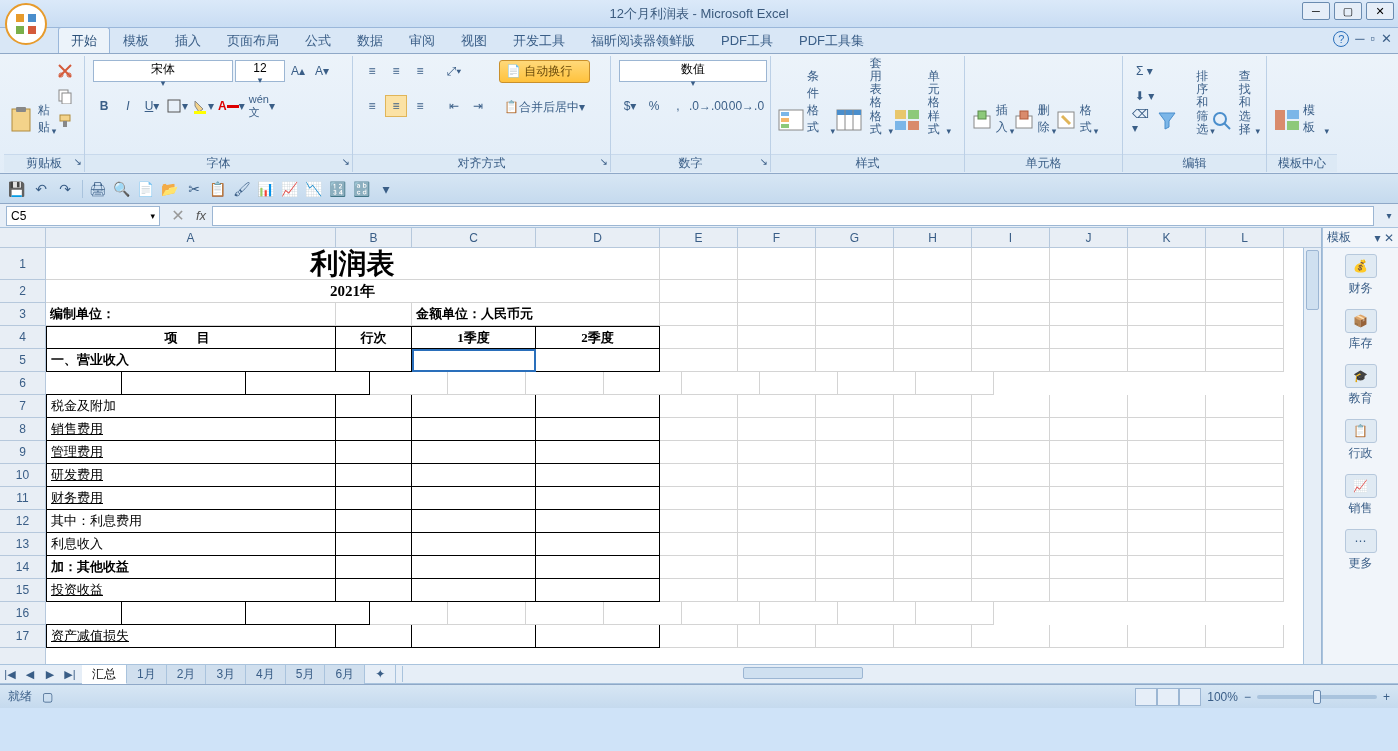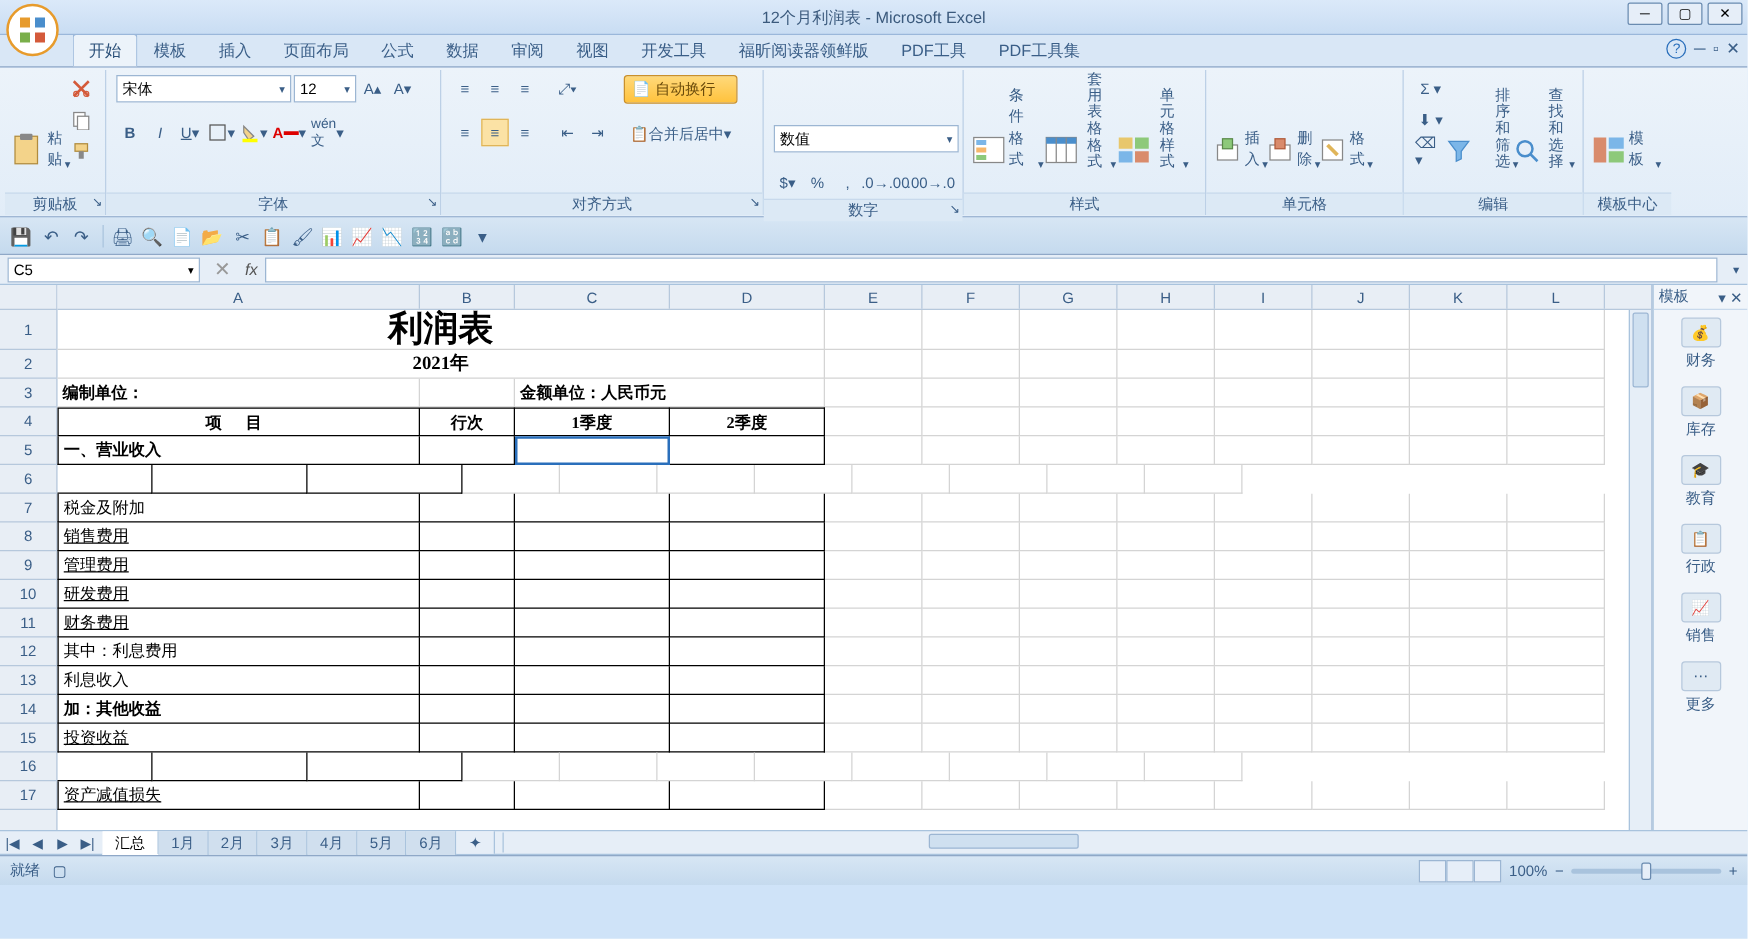--- a/index.html
+++ b/index.html
@@ -23,21 +23,21 @@
 .ribbon { height: 120px; background: linear-gradient(#ecf3fa,#e2edf8); border-bottom: 1px solid #8fa8c7; display: flex; padding: 2px 4px 0 4px;}
 .group { border-right: 1px solid #bcd0e6; padding: 2px 6px 0 6px; display: flex; flex-direction: column; position: relative; height: 116px;}
 .group-content { flex: 1; display: flex; align-items: flex-start;}
 .group-label { height: 18px; text-align: center; font-size: 12px; color: #3a5e87; background: #dce9f5; margin: 0 -6px; border-top: 1px solid #c8d9ec; position: relative;}
 .group-label .launcher { position: absolute; right: 2px; top: 1px; font-size: 10px;}
 .big-btn { display: flex; flex-direction: row; align-items: flex-end; justify-content: center; width: 42px; height: 78px; font-size: 12px; color: #3a5e87; padding-top: 4px; gap: 2px;}
 .big-btn .icon { width: 32px; height: 32px; display: flex; align-items: center; justify-content: center;}
 .col { display: flex; flex-direction: column; gap: 3px; padding: 2px 2px;}
 .row-ctrls { display: flex; gap: 2px; align-items: center;}
 .small-btn { min-width: 22px; height: 22px; border: 1px solid transparent; display: flex; align-items: center; justify-content: center; font-size: 12px; color: #3a5e87; background: transparent;}
-.combo { height: 22px; border: 1px solid #9cb6d3; background: #fff; font-size: 12px; padding: 0 4px; display: flex; align-items: center; justify-content: space-between;}
+.combo { height: 22px; border: 1px solid #9cb6d3; background: #fff; font-size: 12px; padding: 0 4px; display: flex; align-items: center; justify-content: space-between; flex-direction: column;}
 .combo .arrow { font-size: 9px; color: #3a5e87;}
 .orange-btn { background: linear-gradient(#ffd97a,#ffc23d); border: 1px solid #c9902c; border-radius: 3px; padding: 2px 6px; font-size: 12px; color: #6a4a0a;}
 
 
 .qat-bar { height: 30px; background: linear-gradient(#d7e6f4,#c5daee); border-bottom: 1px solid #8fa8c7; display: flex; align-items: center; padding: 0 6px;}
 .qat-btn { width: 22px; height: 22px; display: flex; align-items: center; justify-content: center; margin-right: 2px; font-size: 14px; color: #3a5e87;}
 .qat-sep { width: 1px; height: 18px; background: #a9c3dd; margin: 0 4px;}
 
 
 .formula-bar { height: 24px; background: #e6eef7; border-bottom: 1px solid #a9c3dd; display: flex; align-items: center;}
@@ -225,21 +225,21 @@
         <div class="orange-btn">📄 <span>自动换行</span></div>
         <div class="small-btn" style="margin-top:10px;width:auto;padding:0 4px;">📋 <span>合并后居中</span> ▾</div>
       </div>
     </div>
     <div class="group-label"><span>对齐方式</span><span class="launcher">↘</span></div>
   </div>
 
   <div class="group" style="width:160px;">
     <div class="group-content">
       <div class="col" style="width:100%;">
-        <div class="combo" style="width:148px;margin-top:40px;">
+        <div class="combo" style="width:148px;">
             <span>数值</span>
             <span class="arrow">▾</span>
           </div>
         <div class="row-ctrls" style="margin-top:10px;">
           <div class="small-btn">$▾</div>
           <div class="small-btn">%</div>
           <div class="small-btn">,</div>
           <div class="small-btn">.0→.00</div>
           <div class="small-btn">.00→.0</div>
         </div>

